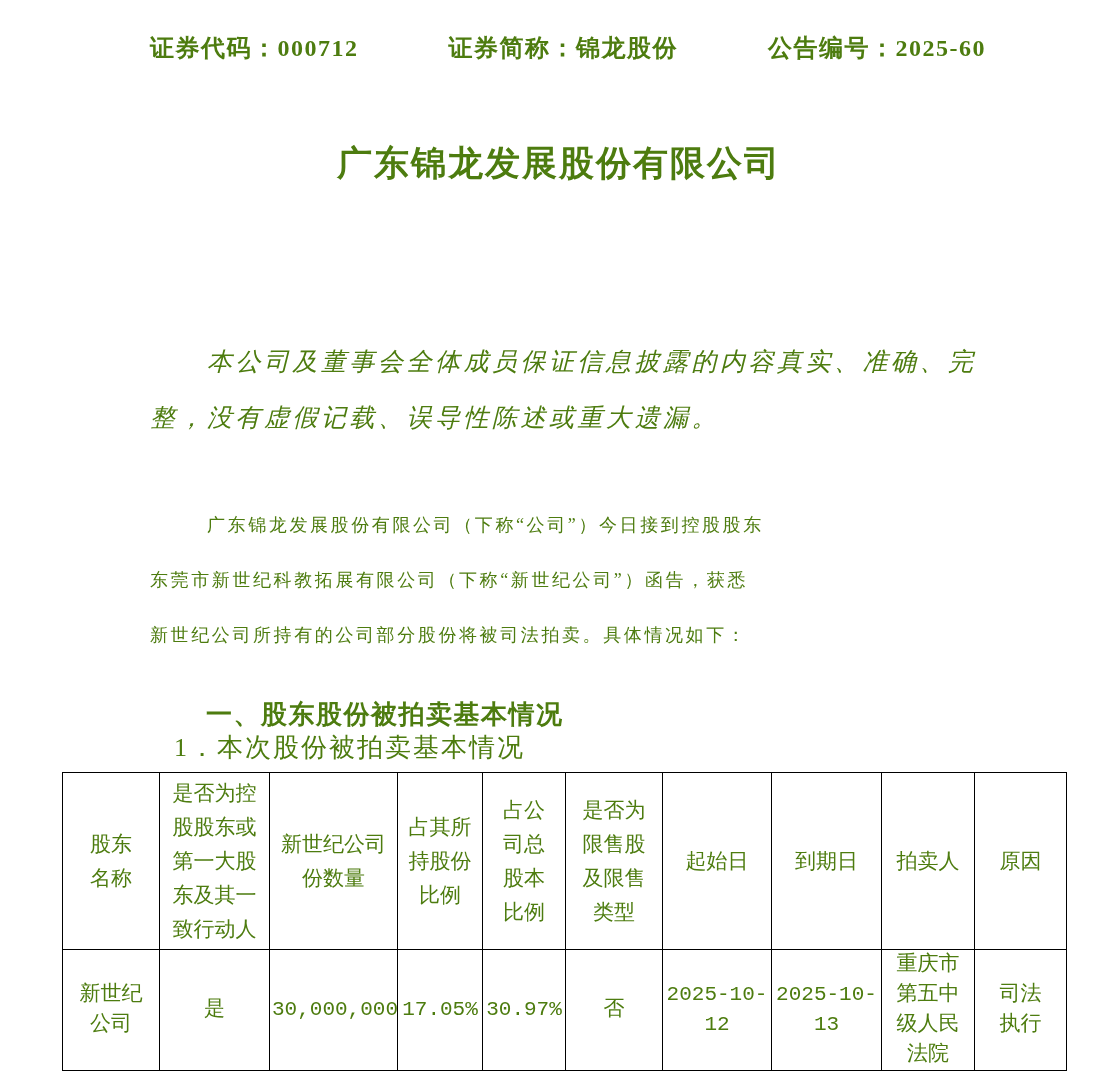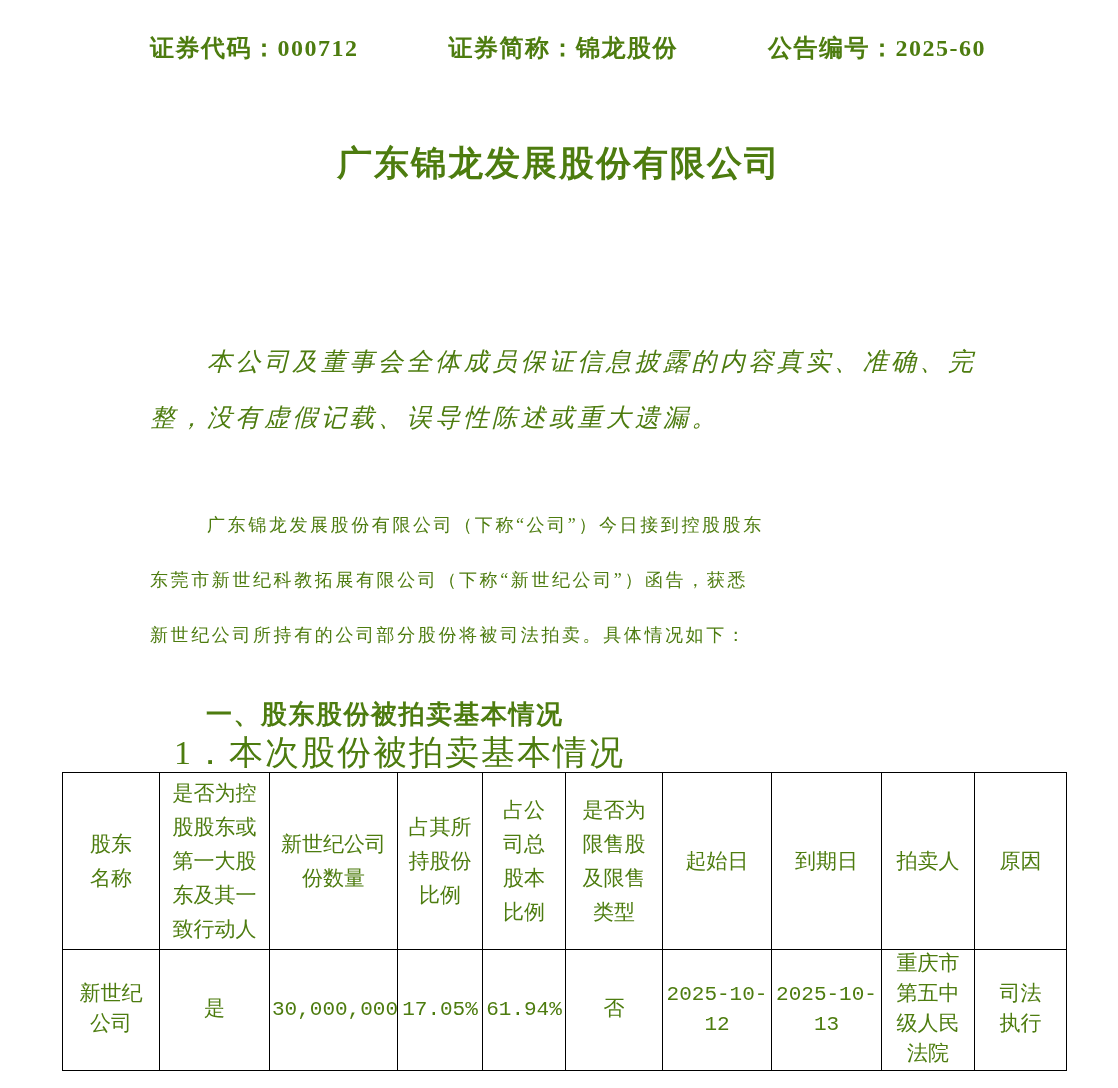--- a/index.html
+++ b/index.html
@@ -71,21 +71,21 @@
     font-weight: bold;
     font-size: 26px;
     letter-spacing: 1.5px;
     white-space: nowrap;
     margin-top: 23px;
   }
   .subsection-heading {
     position: absolute;
     left: 174px;
     top: 730px;
-    font-size: 34px;
+    font-size: 26px;
     letter-spacing: 2px;
     white-space: nowrap;
   }
   table.auction {
     position: absolute;
     left: 62px;
     top: 772px;
     width: 1004px;
     border-collapse: collapse;
     table-layout: fixed;
@@ -178,21 +178,21 @@
         <th>原因</th>
       </tr>
     </thead>
     <tbody>
       <tr>
         <td>新世纪
 公司</td>
         <td>是</td>
         <td>30,000,000</td>
         <td>17.05%</td>
-        <td>61.94%</td>
+        <td>30.97%</td>
         <td>否</td>
         <td>2025-10-
 12</td>
         <td>2025-10-
 13</td>
         <td>重庆市
 第五中
 级人民
 法院</td>
         <td>司法

